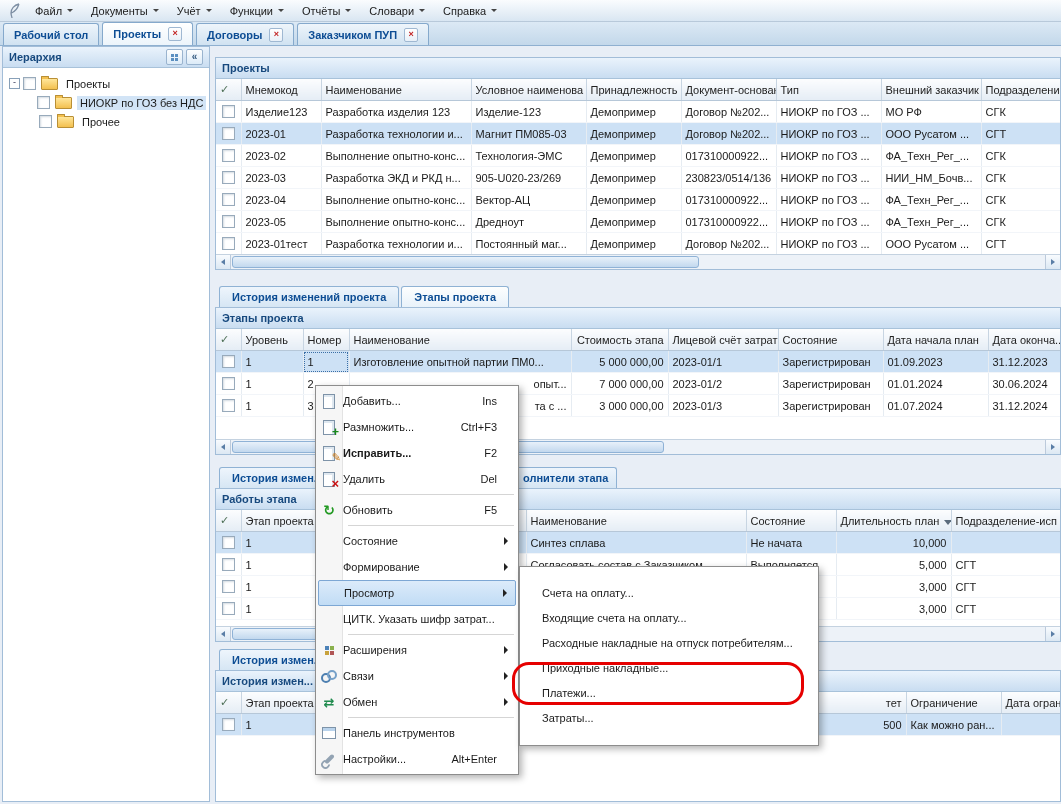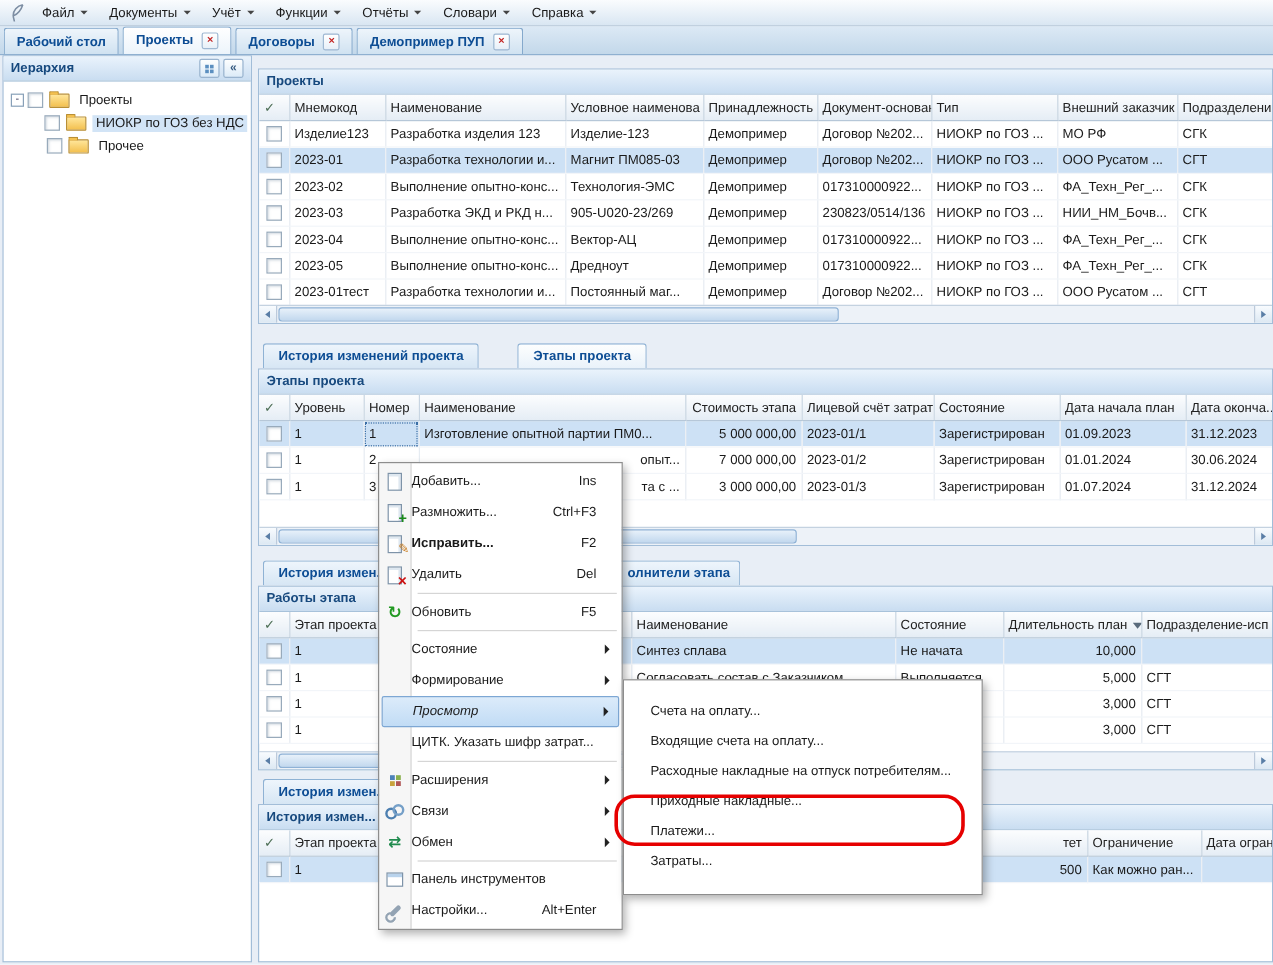--- a/index.html
+++ b/index.html
@@ -62,21 +62,21 @@
   
   .section{position:absolute;left:215px;width:846px;background:#fff;border:1px solid #a2bdd8;
     box-sizing:border-box;overflow:hidden;}
   #projects-section{top:57px;height:213px;}
   #stages-section{top:307px;height:148px;}
   #works-section{top:488px;height:154px;}
   #history-section{top:670px;height:132px;}
 
   .tabs-row{position:absolute;left:215px;width:846px;height:22px;display:flex;align-items:flex-end;
     padding-left:4px;box-sizing:border-box;}
-  #stages-tabs{top:285px;gap:30px;} #works-tabs{top:466px;position:absolute;} #history-tabs{top:648px;}
+  #stages-tabs{top:285px;} #works-tabs{top:466px;position:absolute;} #history-tabs{top:648px;}
   .ptab{height:21px;line-height:20px;padding:0 12px;margin-right:2px;border:1px solid #8fb2d4;
     border-bottom:none;border-radius:3px 3px 0 0;background:linear-gradient(#eef5fc,#d6e6f4);
     color:#0d4d94;font-weight:bold;white-space:nowrap;overflow:hidden;box-sizing:border-box;}
   .ptab.active{background:linear-gradient(#fdfefe,#e9f2fa);}
 
   
   table.grid{border-collapse:collapse;table-layout:fixed;width:100%;background:#fff;}
   .grid th{background:linear-gradient(#fcfdfe,#e5edf5);border-right:1px solid #c8d5e2;
     border-bottom:1px solid #b6c7d8;font-weight:normal;text-align:left;padding:0 4px;height:21px;
     overflow:hidden;white-space:nowrap;color:#222;}
@@ -105,21 +105,21 @@
   .sb-track{position:relative;flex:1;}
   .sb-thumb{position:absolute;top:1px;height:10px;background:linear-gradient(#e8f1fa,#c2d8ee);
     border:1px solid #8fb2d6;border-radius:3px;}
 
   
   #context-menu{position:absolute;left:315px;top:385px;width:204px;box-sizing:border-box;
     background:linear-gradient(to right,#f6f6f6 0,#f6f6f6 26px,#e3e3e3 26px,#e3e3e3 27px,#fff 27px);
     border:1px solid #8d8d8d;box-shadow:3px 3px 7px rgba(0,0,0,.3);padding:2px;z-index:50;}
   .cm-item{height:26px;display:flex;align-items:center;gap:5px;padding:0 4px 0 2px;position:relative;}
   .cm-item.hl{background:linear-gradient(#dcebfa,#c1dcf5);border:1px solid #7da7d4;border-radius:2px;
-    height:24px;font-style:italic;}
+    height:24px;}
   .cm-item.b .cm-label{font-weight:bold;}
   .cm-label{flex:1;white-space:nowrap;overflow:hidden;}
   .cm-shortcut{margin-right:2px;white-space:nowrap;}
   .cm-arrow{width:0;height:0;border-left:4px solid #222;border-top:4px solid transparent;
     border-bottom:4px solid transparent;flex:0 0 4px;}
   .cm-arrow.none{border-left-color:transparent;}
   .cm-sep{height:1px;background:#d5d5d5;margin:2px 2px 2px 30px;}
   .cm-icon{position:relative;width:18px;min-width:18px;height:18px;display:flex;align-items:center;
     justify-content:center;font-size:12px;}
   .add-document-icon::before,.duplicate-icon::before,.edit-icon::before,.delete-icon::before{
@@ -206,21 +206,21 @@
         </div>
         <div class="wtab active">
           <span>Проекты</span>
           <span class="tclose">×</span>
         </div>
         <div class="wtab">
           <span>Договоры</span>
           <span class="tclose">×</span>
         </div>
         <div class="wtab">
-          <span>Демопример ПУП</span>
+          <span>Заказчиком ПУП</span>
           <span class="tclose">×</span>
         </div>
       </div>
   </div>
 
   <div id="hierarchy-panel">
     <div class="group-header">
       <span>Иерархия</span>
       <span class="hdr-btns">
         <span class="hbtn">

